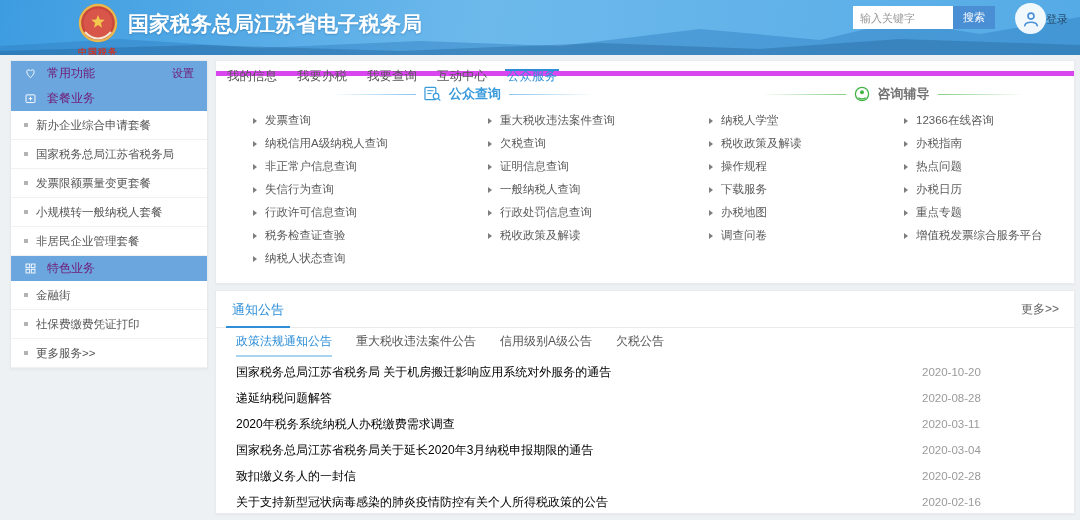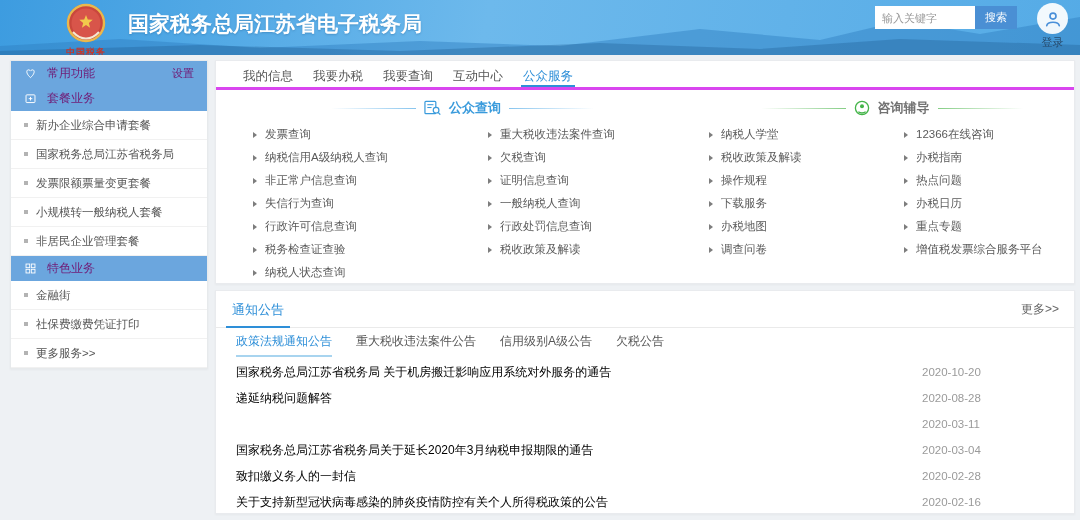--- a/index.html
+++ b/index.html
@@ -11,34 +11,34 @@
     overflow:hidden;
   }
   
   .header {
     position:absolute; top:0; left:0; width:1080px; height:55px;
     background:linear-gradient(100deg,#3d9ce0 0%,#6db9ec 45%,#55abe6 100%);
     overflow:hidden;
   }
   .mountains { position:absolute; bottom:0; left:0; width:100%; height:55px; }
   .brand { position:absolute; left:66px; top:3px; display:flex; align-items:flex-start; z-index:2; }
-  .emblem-wrap { position:relative; width:52px; text-align:left; }
+  .emblem-wrap { position:relative; width:52px; text-align:right; }
   .emblem-caption { display:block; font-size:9px; font-weight:bold; color:#c5372c; margin-top:-1px; letter-spacing:1px; }
   .site-title { font-size:21px; font-weight:bold; color:#fff; margin-left:10px; line-height:42px; text-shadow:0 1px 2px rgba(30,90,140,.35); }
   .header-right { position:absolute; right:12px; top:6px; display:flex; align-items:flex-start; z-index:2; }
   .search-input {
     width:100px; height:23px; border:none; outline:none; padding:0 7px;
     font-size:11px; color:#333; background:#fff; font-family:inherit;
   }
   .search-input::placeholder { color:#999; }
   .search-btn {
     height:23px; width:42px; border:none; background:#4a8fd4; color:#fff;
     font-size:11px; cursor:pointer; font-family:inherit;
   }
-  .login-wrap { margin-left:20px; margin-top:-3px; display:flex; flex-direction:column; align-items:center; cursor:pointer; }
+  .login-wrap { margin-left:20px; margin-top:-3px; display:flex; flex-direction:row; align-items:center; cursor:pointer; }
   .user-circle {
     width:31px; height:31px; border-radius:50%; background:rgba(255,255,255,.92);
     display:flex; align-items:center; justify-content:center;
   }
   .login-label { font-size:11px; color:#274b6d; margin-top:1px; }
   
   .sidebar {
     position:absolute; left:10px; top:60px; width:198px; background:#fff;
     border:1px solid #e7eaec; box-shadow:0 1px 2px rgba(0,0,0,.04);
   }
@@ -53,21 +53,21 @@
     height:29px; display:flex; align-items:center; gap:8px; padding:0 13px;
     font-size:11.5px; color:#555; border-bottom:1px solid #f1f1f1; cursor:pointer;
   }
   .sq { width:4px; height:4px; background:#b3b3b3; flex:0 0 auto; }
   
   .card {
     position:absolute; background:#fff; border:1px solid #e9ebee;
     box-shadow:0 1px 2px rgba(0,0,0,.04);
   }
   .main-card { left:215px; top:60px; width:860px; height:224px; }
-  .tabs { height:29px; border-bottom:3px solid #d946ef; display:flex; padding-left:25px; }
+  .tabs { height:15px; border-bottom:5px solid #d946ef; display:flex; padding-left:9px; }
   .tab {
     margin-right:16px; line-height:31px; font-size:12.5px; color:#555; cursor:pointer;
     border-bottom:2px solid transparent; padding:0 2px;
   }
   .tab.active { color:#2e8fd8; border-bottom-color:#2e8fd8; }
   .sections { display:flex; padding-top:6px; }
   .section-query { width:495px; }
   .section-consult { width:365px; }
   .sec-head { height:24px; display:flex; align-items:center; justify-content:center; gap:8px; margin-bottom:3px; }
   .sec-title { font-size:13px; font-weight:bold; }
@@ -421,20 +421,21 @@
         <span class="ntitle">国家税务总局江苏省税务局 关于机房搬迁影响应用系统对外服务的通告</span>
         <span class="ndate">2020-10-20</span>
       </li>
 
       <li class="notice-row">
         <span class="ntitle">递延纳税问题解答</span>
         <span class="ndate">2020-08-28</span>
       </li>
 
       <li class="notice-row">
+        <span class="ntitle">2020年税务系统纳税人办税缴费需求调查</span>
         <span class="ndate">2020-03-11</span>
       </li>
 
       <li class="notice-row">
         <span class="ntitle">国家税务总局江苏省税务局关于延长2020年3月纳税申报期限的通告</span>
         <span class="ndate">2020-03-04</span>
       </li>
 
       <li class="notice-row">
         <span class="ntitle">致扣缴义务人的一封信</span>

